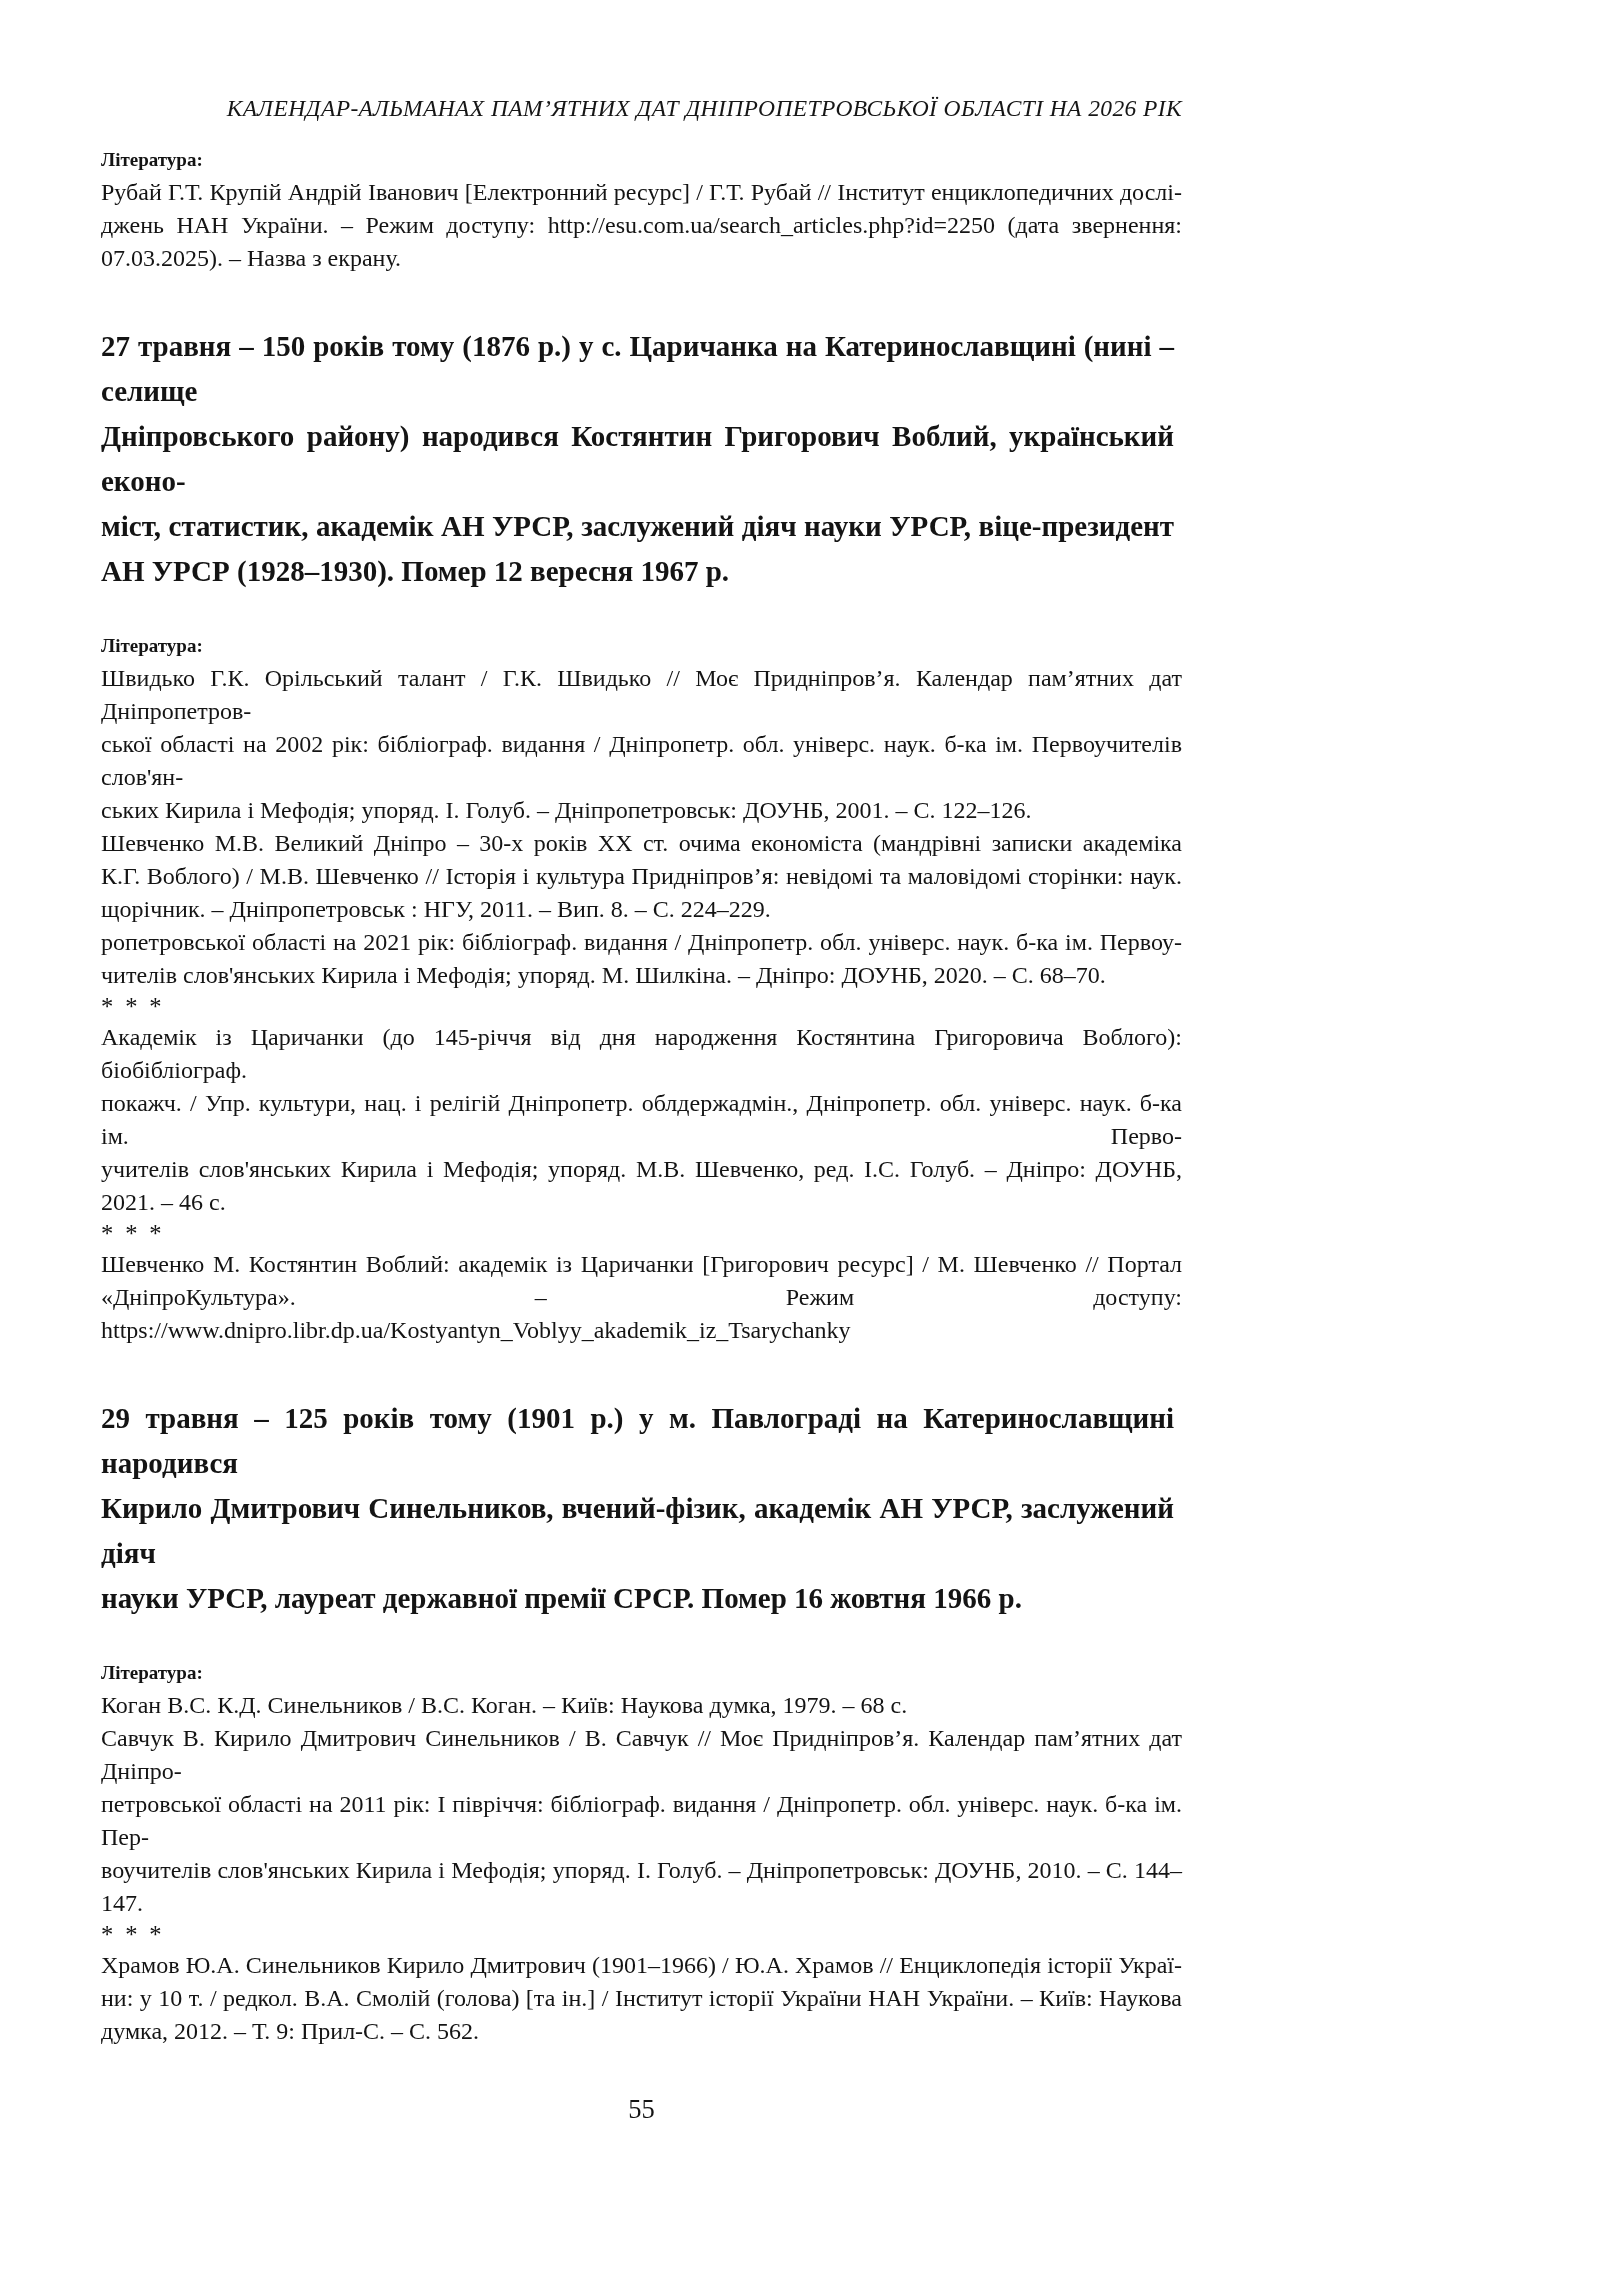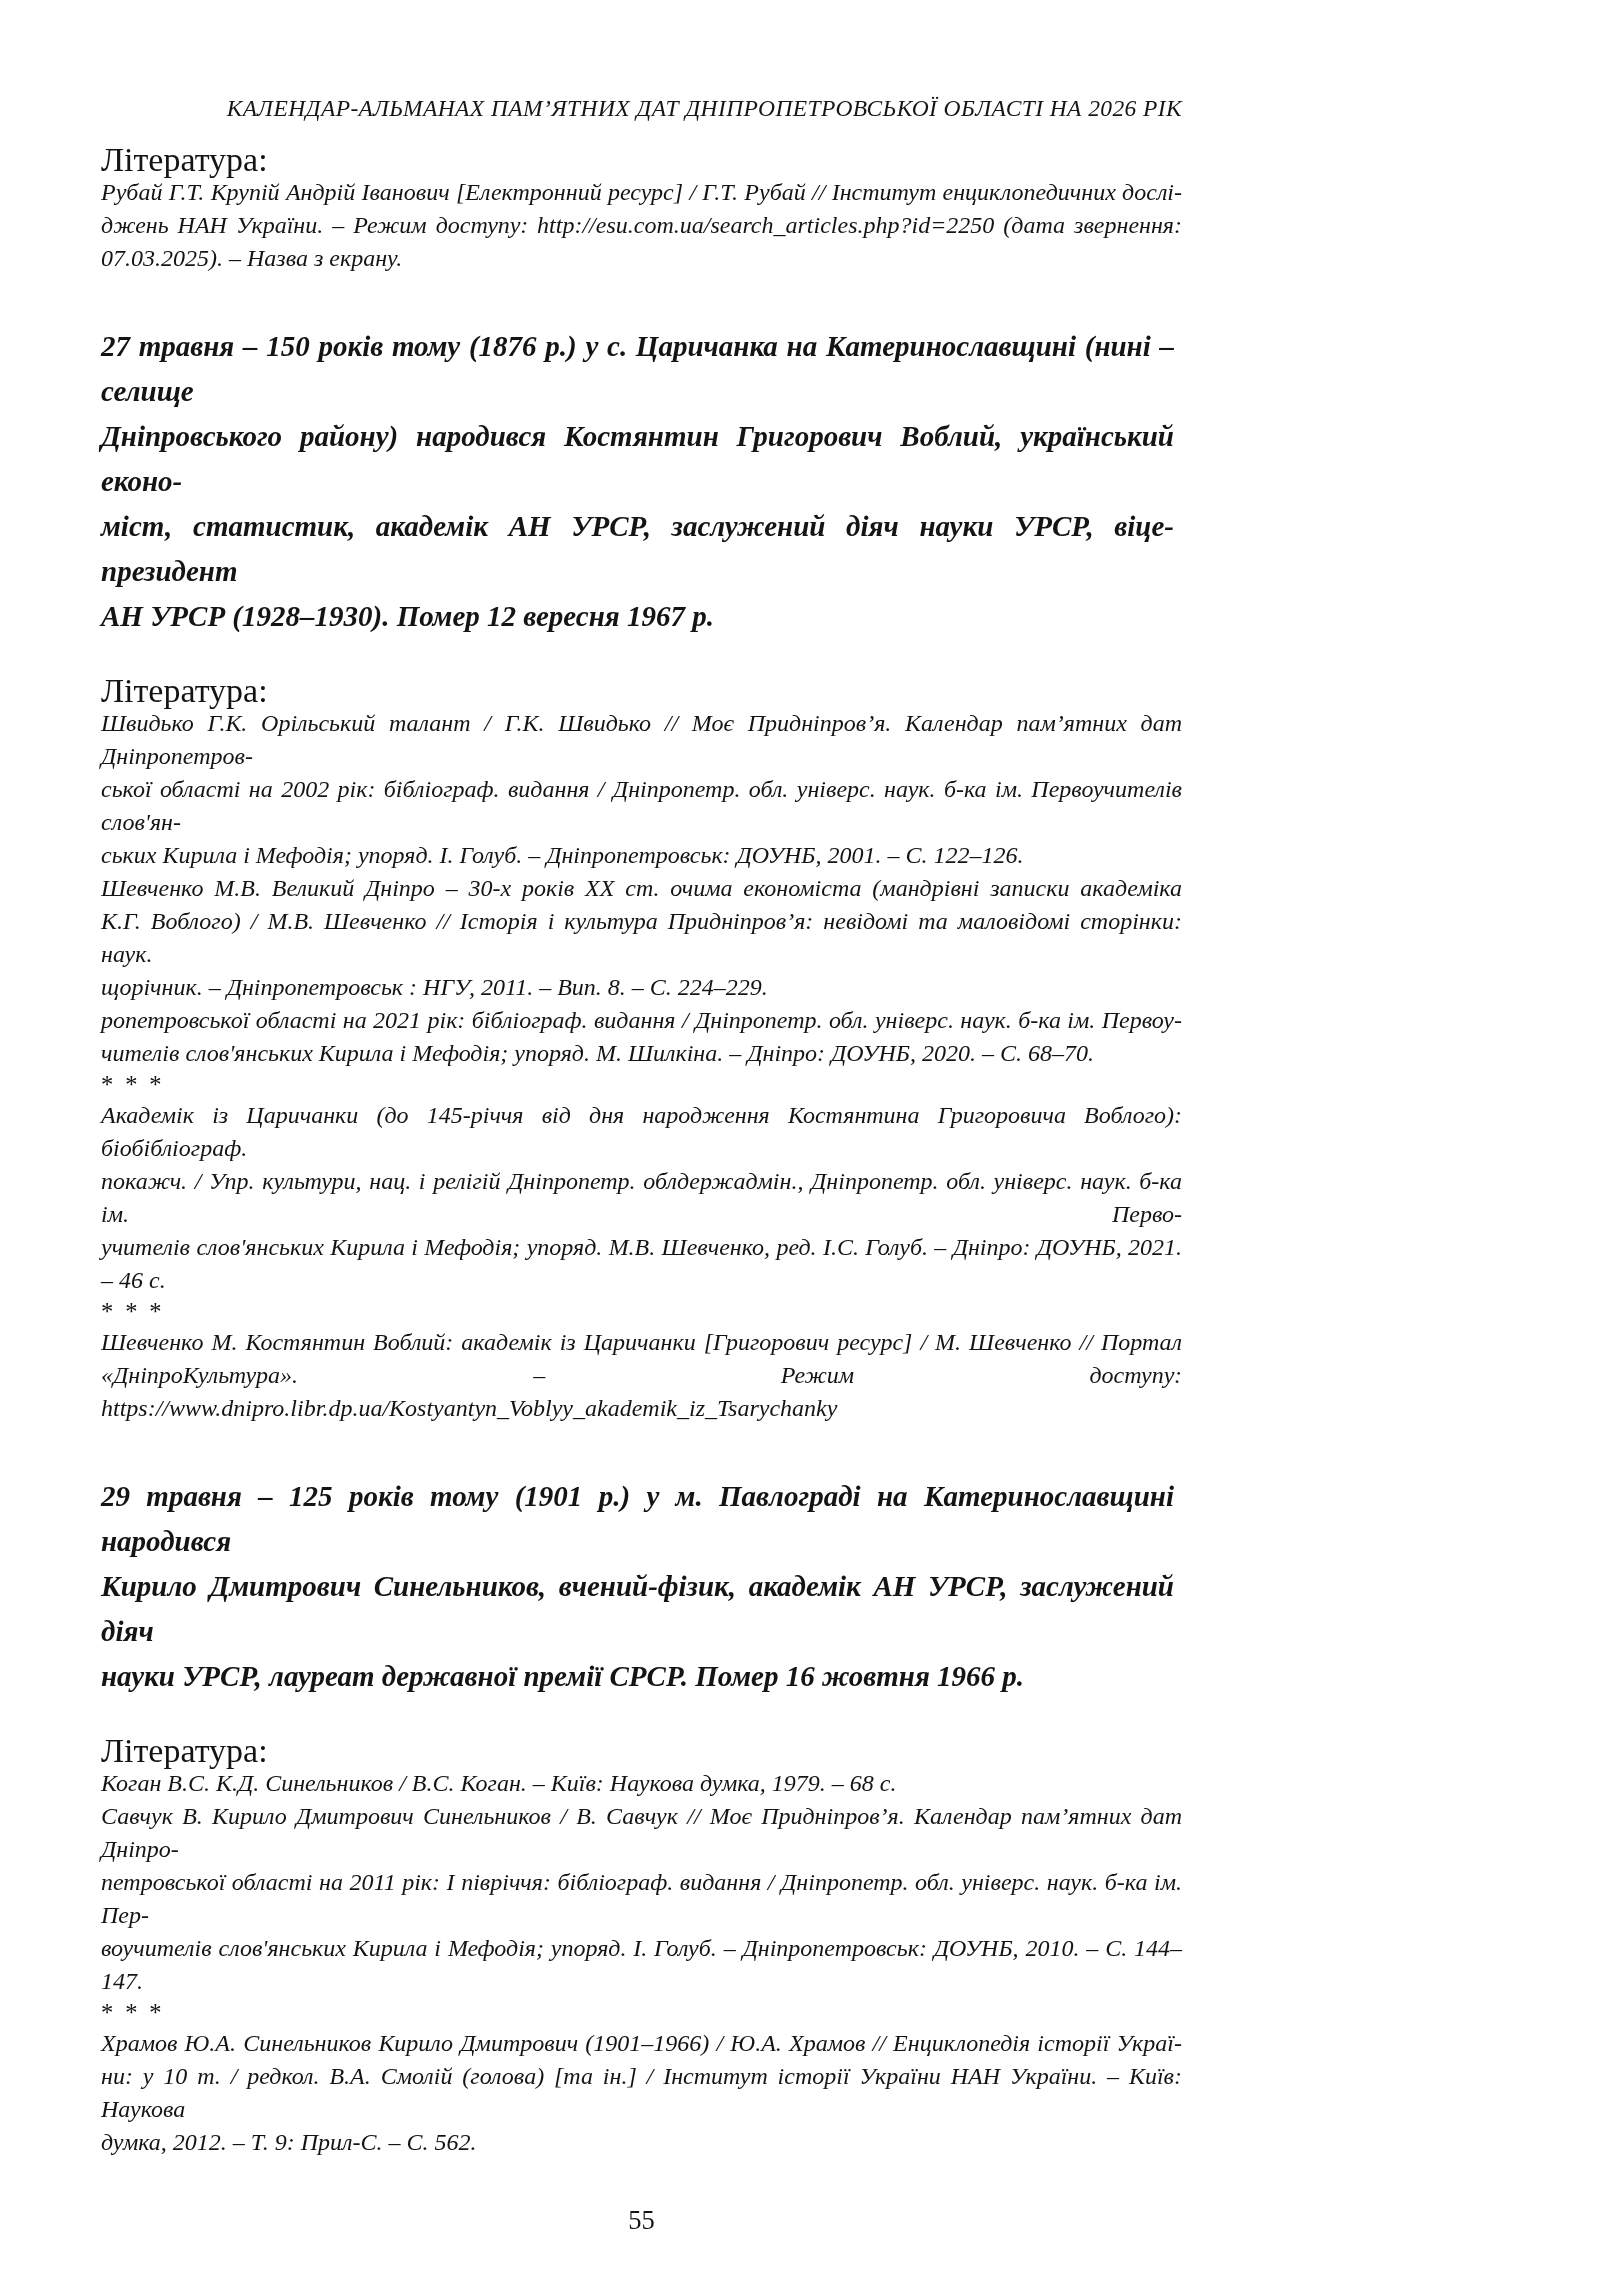--- a/index.html
+++ b/index.html
@@ -25,31 +25,30 @@
   .running-header {
     text-align: right;
     font-style: italic;
     font-size: 23.5px;
     line-height: 29px;
     letter-spacing: 0.4px;
     margin-bottom: 19.6px;
     color: #161616;
   }
   .lit-label {
-    font-weight: normal;
-    font-size: 34px;
+    font-weight: bold;
+    font-size: 19px;
     line-height: 33px;
   }
   .bib-para { margin: 0; }
   .jline {
     font-size: 24px;
     line-height: 33px;
     text-align: justify;
     text-align-last: justify;
-    font-style: italic;
   }
   .jline.last { text-align-last: left; }
   .entry-heading { margin: 49px 8px 35px 0; }
   .entry-heading .jline {
     font-size: 29px;
     font-weight: bold;
     line-height: 45px;
   }
   .separator {
     font-size: 24.5px;

